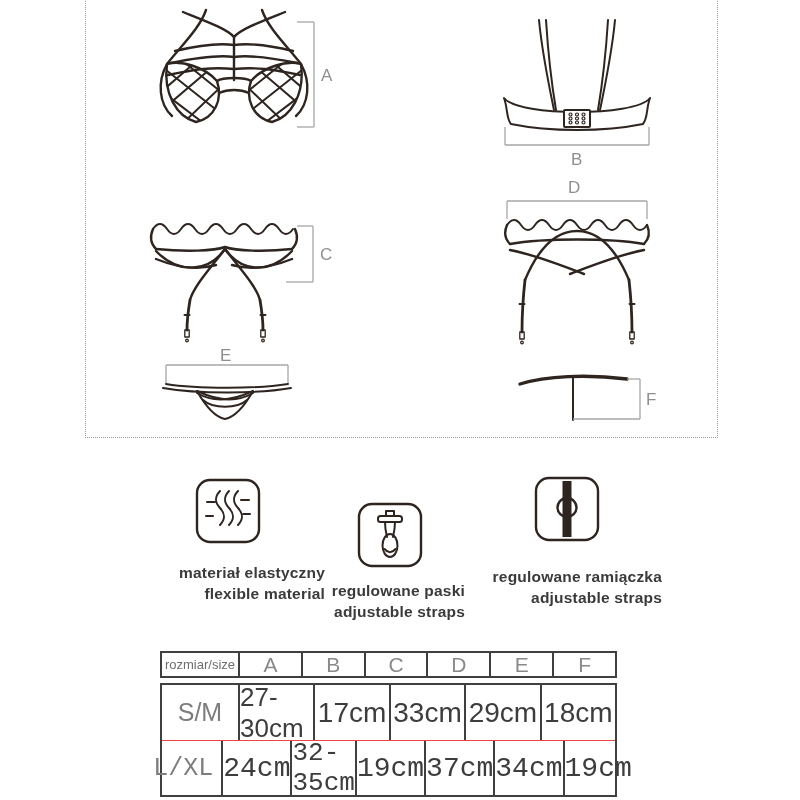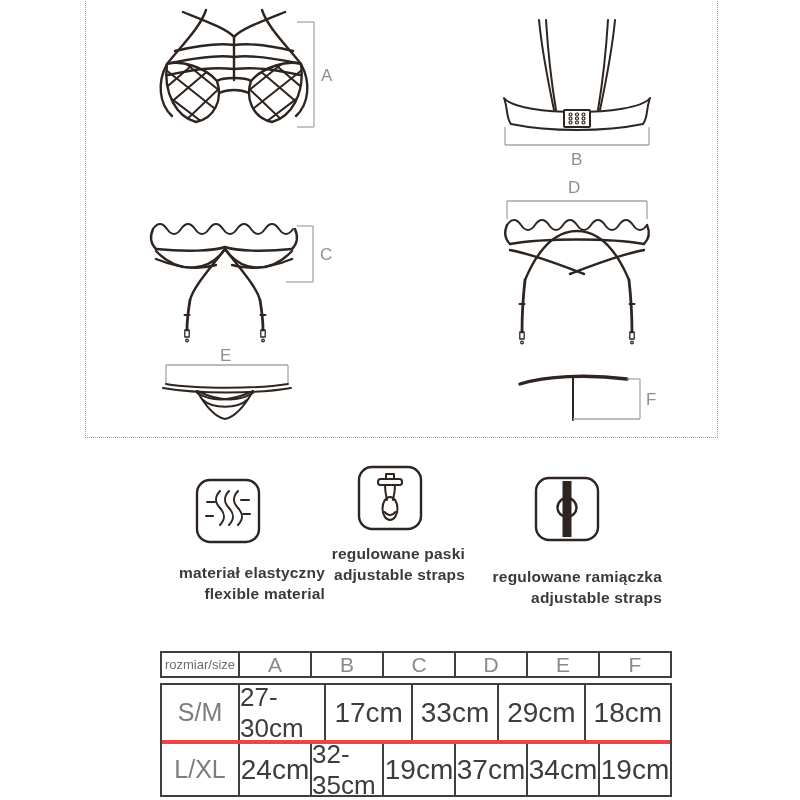--- a/index.html
+++ b/index.html
@@ -10,31 +10,31 @@
   .fig{position:absolute;}
   .art{stroke:#2e2520;fill:none;stroke-width:2.4;stroke-linecap:round;stroke-linejoin:round;}
   .thin{stroke-width:2;}
   .thick{stroke-width:3.4;}
   .meas{stroke:#a6a6a6;fill:none;stroke-width:1.3;stroke-linecap:butt;}
   .mlabel{fill:#8f8f8f;font-size:17px;font-family:"Liberation Sans",sans-serif;}
   .feature{position:absolute;text-align:right;}
   .ficon{display:block;margin:0 auto;}
   .ftext{color:#3a3a3a;font-size:15.5px;font-weight:bold;line-height:21px;letter-spacing:.2px;}
   .f1{left:130px;top:476px;width:195px;}
-  .f2{left:315px;top:463px;width:150px;}
+  .f2{left:315px;top:500px;width:150px;}
   .f3{left:472px;top:474px;width:190px;}
   .f1 .ftext{margin-top:16px;}
   .f2 .ftext{margin-top:10px;}
   .f3 .ftext{margin-top:22px;}
-  .size-table{position:absolute;left:160px;top:651px;width:512px;}
+  .size-table{position:absolute;left:160px;top:651px;width:457px;}
   .st-header,.st-row{display:flex;box-sizing:border-box;}
   .st-header{height:27px;border:2px solid #3f3f3f;}
   .st-body{margin-top:5px;border:2px solid #3f3f3f;}
-  .st-row{height:55px;}
-  .st-row + .st-row{border-top:4px solid #ef4444;}
+  .st-row{height:55px;justify-content:center;}
+  .st-row + .st-row{border-top:1px solid #ef4444;font-family:Liberation Mono, monospace;}
   .st-cell{display:flex;align-items:center;justify-content:center;box-sizing:border-box;}
   .st-cell + .st-cell{border-left:2px solid #3f3f3f;}
   .st-corner{flex:0 0 76px;font-size:13px;color:#6e6e6e;}
   .st-col{flex:1;font-size:21px;color:#8a8a8a;}
   .st-size{flex:0 0 76px;font-size:25px;color:#7d7d7d;}
   .st-val{flex:1;font-size:28px;color:#3d3d3d;}
   .st-val.small{font-size:26px;}
 </style>
 </head>
 <body>

